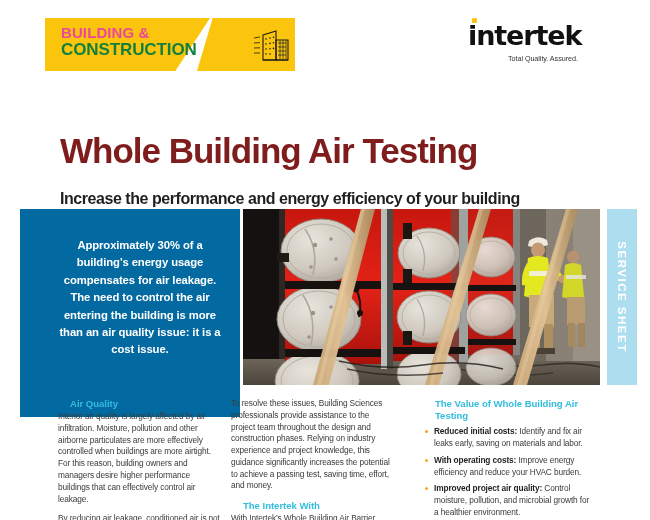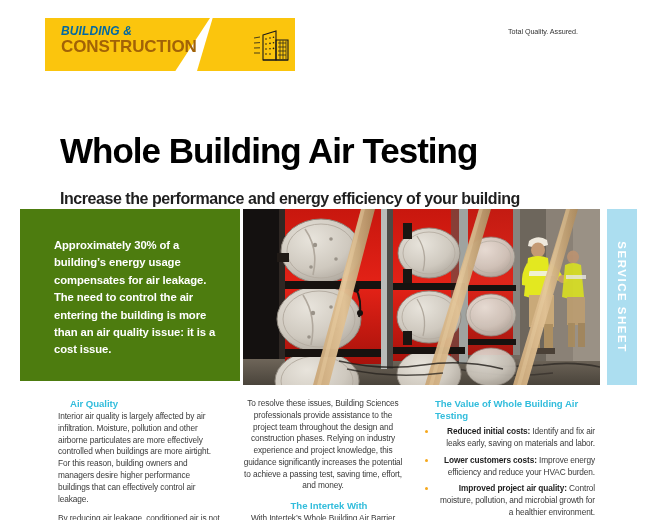--- a/index.html
+++ b/index.html
@@ -48,31 +48,30 @@
   .banner-text {
     position: absolute;
     left: 16px;
     top: 7px;
     z-index: 4;
     line-height: 1.02;
     letter-spacing: -0.2px;
   }
   .banner-line1 {
     display: block;
-    font-size: 12px;
-    font-weight: bold;
-    color: #0369a1;
+    font-size: 15px;
+    font-weight: bold;
+    color: #ec4899;
     letter-spacing: 0.1px;
-    font-style: italic;
   }
   .banner-line2 {
     display: block;
     font-size: 17px;
     font-weight: bold;
-    color: #a16207;
+    color: #15803d;
     letter-spacing: -0.1px;
     margin-top: 1px;
   }
   .banner-icon {
     position: absolute;
     left: 205px;
     top: 9px;
     z-index: 4;
   }
 
@@ -116,21 +115,21 @@
   
   .title-area {
     position: absolute;
     left: 60px;
     top: 133px;
     width: 580px;
   }
   .main-title {
     font-size: 35px;
     font-weight: bold;
-    color: #000000;
+    color: #7f1d1d;
     letter-spacing: -1.0px;
     line-height: 1.05;
     margin: 0;
     white-space: nowrap;
   }
   .sub-title {
     font-size: 16px;
     color: #1f1f1f;
     letter-spacing: -0.45px;
     line-height: 1.12;
@@ -145,22 +144,23 @@
     left: 0;
     top: 209px;
     width: 650px;
     height: 176px;
   }
   .callout {
     position: absolute;
     left: 20px;
     top: 0;
     width: 220px;
-    height: 172px;
-    background: #4d7c0f;
+    height: 208px;
+    background: #0369a1;
+    text-align: center;
   }
   .callout-text {
     position: absolute;
     left: 34px;
     top: 28px;
     width: 172px;
     font-size: 11.3px;
     font-weight: bold;
     color: #ffffff;
     line-height: 1.54;
@@ -208,21 +208,21 @@
     height: 122px;
     overflow: hidden;
   }
   .col {
     position: absolute;
     top: 0;
     overflow: hidden;
     height: 122px;
   }
   .col-1 { left: 58px;  width: 164px; }
-  .col-2 { left: 241px; width: 164px; text-align: center; }
+  .col-2 { left: 231px; width: 164px; }
   .col-3 { left: 423px; width: 172px; }
 
   .col-head {
     font-size: 9.6px;
     font-weight: bold;
     color: #33BDDC;
     line-height: 1.26;
     margin: 0 0 1px 12px;
     letter-spacing: -0.05px;
   }
@@ -230,21 +230,20 @@
     font-size: 8.3px;
     color: #3a3a3a;
     line-height: 1.42;
     margin: 0 0 8px 0;
     letter-spacing: -0.12px;
   }
   .bullets {
     list-style: none;
     margin: 4px 0 0 0;
     padding: 0;
-    text-align: right;
   }
   .bullets li {
     position: relative;
     padding-left: 11px;
     font-size: 8.3px;
     color: #3a3a3a;
     line-height: 1.42;
     margin-bottom: 5px;
     letter-spacing: -0.12px;
   }
@@ -292,20 +291,24 @@
         <circle cx="20" cy="21.8" r="0.8" fill="#1a1a1a"></circle>
         <circle cx="23.5" cy="21.4" r="0.8" fill="#1a1a1a"></circle>
         <circle cx="16" cy="27" r="0.8" fill="#1a1a1a"></circle>
         <circle cx="20" cy="27" r="0.8" fill="#1a1a1a"></circle>
         <path d="M4 11 L10 10 M4 16 L10 15.6 M4 21 L10 20.8 M4 26 L10 26" stroke="#1a1a1a" stroke-width="0.8"></path>
       </svg>
     </div>
   </div>
 
   <div class="logo-block">
+    <span class="logo-word">
+      <span class="logo-dot"></span>
+      <span>intertek</span>
+    </span>
     <span class="logo-tag">Total Quality. Assured.</span>
   </div>
 
 </div>
 
 <div class="title-area">
   <h1 class="main-title">Whole Building Air Testing</h1>
   <p class="sub-title">Increase the performance and energy efficiency of your building</p>
 </div>
 
@@ -483,21 +486,21 @@
     <p class="col-p">With Intertek’s Whole Building Air Barrier Testing, our customers can confirm the building’s design</p>
   </div>
 
   <div class="col col-3">
     <h2 class="col-head">The Value of Whole Building Air Testing</h2>
     <ul class="bullets">
       <li>
         <span class="b-lead">Reduced initial costs:</span><span> Identify and fix air leaks early, saving on materials and labor.</span>
       </li>
       <li>
-        <span class="b-lead">Lower customers costs:</span><span> Improve energy efficiency and reduce your HVAC burden.</span>
+        <span class="b-lead">With operating costs:</span><span> Improve energy efficiency and reduce your HVAC burden.</span>
       </li>
       <li>
         <span class="b-lead">Improved project air quality:</span><span> Control moisture, pollution, and microbial growth for a healthier environment.</span>
       </li>
 
     </ul>
   </div>
 
 </div>
 

